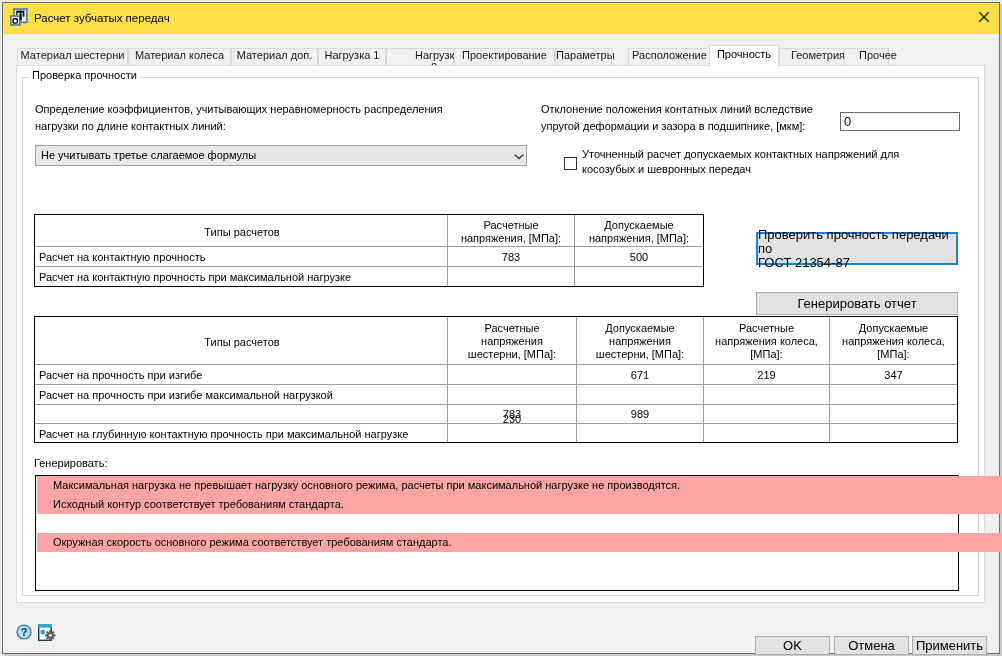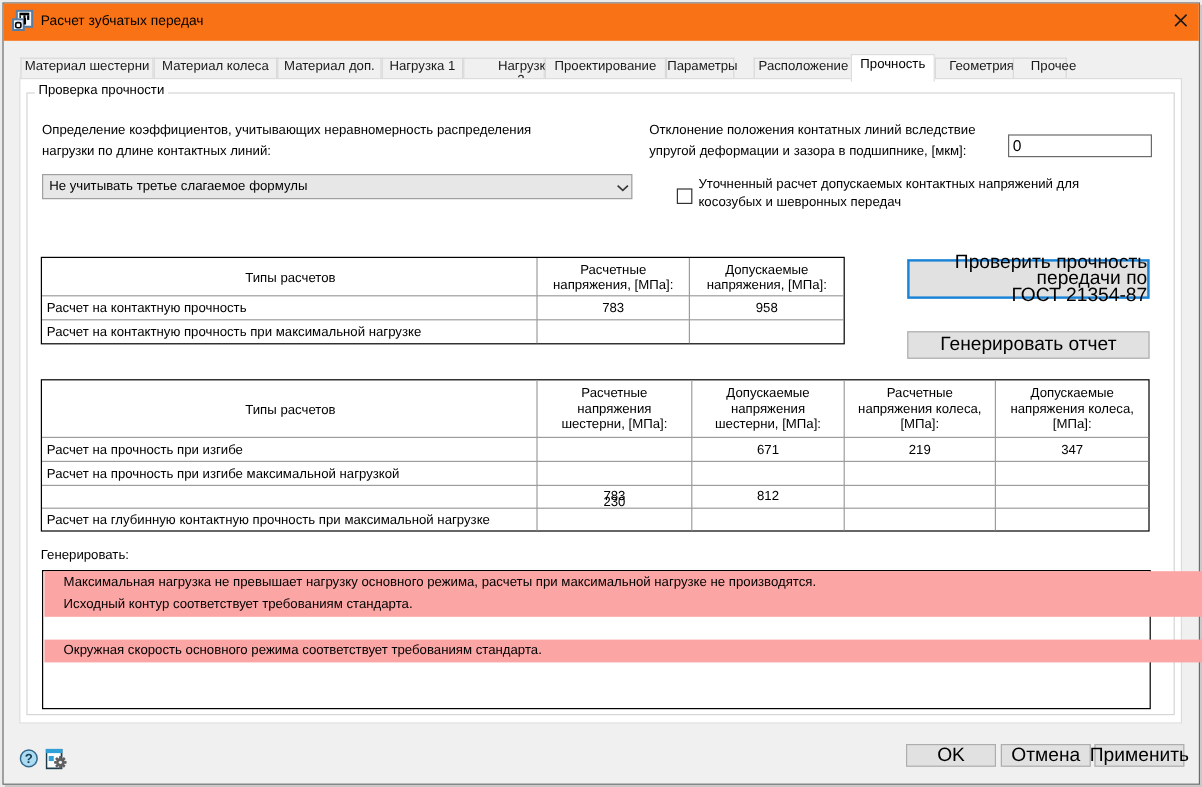--- a/index.html
+++ b/index.html
@@ -1,20 +1,20 @@
 <!DOCTYPE html>
 <html><head><meta charset="utf-8">
 <style>
   * { margin:0; padding:0; box-sizing:border-box; }
   html,body { width:1002px; height:656px; overflow:hidden; }
   body { background:#ebebeb; font-family:"Liberation Sans", sans-serif; font-size:11px; color:#000; position:relative; }
   .abs { position:absolute; }
   #dlg { position:absolute; left:2px; top:2px; width:998px; height:652px; border:1px solid #6d6d6d; background:#f0f0f0; box-shadow:2px 2px 0 0 #c9c9c9; }
   
-  #titlebar { position:absolute; left:0; top:0; width:996px; height:31px; background:#f97316; }
+  #titlebar { position:absolute; left:0; top:0; width:996px; height:31px; background:#fde047; }
   #title-text { position:absolute; left:31px; top:9px; font-size:11.5px; color:#000; }
   
   .tab { position:absolute; top:45px; height:18px; background:#f0f0f0; border:1px solid #d9d9d9; border-bottom:none; text-align:center; line-height:12px; font-size:11px; color:#1a1a1a; }
   #tabsel { position:absolute; left:706px; top:42px; width:70px; height:23px; background:#ffffff; border:1px solid #dcdcdc; border-bottom:none; text-align:center; line-height:17px; font-size:11px; z-index:3; }
   #page { position:absolute; left:13px; top:62px; width:969px; height:538px; background:#ffffff; border:1px solid #dcdcdc; }
   #grpbox { position:absolute; left:19px; top:74px; width:957px; height:519px; border:1px solid #d5d5d5; }
   #grplabel { position:absolute; left:26px; top:66px; background:#ffffff; padding:0 3px; font-size:11px; }
   .lbl { position:absolute; font-size:11px; line-height:17px; color:#000; }
   
   #combo { position:absolute; left:32px; top:142px; width:492px; height:21px; background:#e7e7e7; border:1px solid #a0a0a0; line-height:19px; padding-left:5px; }
@@ -22,21 +22,21 @@
   #inp { position:absolute; left:837px; top:109px; width:120px; height:19px; background:#fff; border:1px solid #6a6a6a; line-height:17px; padding-left:3px; font-size:13px; }
   
   #chk { position:absolute; left:561px; top:154px; width:13px; height:13px; background:#fff; border:1px solid #333; }
   
   .tblx { position:absolute; background:#fff; border:1px solid #000; }
   .tblx .vl { position:absolute; top:0; bottom:0; width:1px; background:#9d9d9d; }
   .tblx .hl { position:absolute; left:0; right:0; height:1px; background:#9d9d9d; }
   .cc, .cl { position:absolute; font-size:11px; white-space:nowrap; overflow:hidden; display:flex; align-items:center; }
   .cc { justify-content:center; text-align:center; }
   
-  .btn { position:absolute; background:#e1e1e1; border:1px solid #adadad; text-align:right; font-size:16px; color:#000; display:flex; align-items:center; justify-content:center; }
+  .btn { position:absolute; background:#e1e1e1; border:1px solid #adadad; text-align:left; font-size:13px; color:#000; display:flex; align-items:center; justify-content:center;margin-top:16px; }
   #btn-gost { left:753px; top:213px; width:202px; height:33px; border:2px solid #1883d7; line-height:14px; }
   #btn-report { left:753px; top:273px; width:202px; height:23px; }
   #btn-ok { left:752px; top:617px; width:75px; height:19px; }
   #btn-cancel { left:831px; top:617px; width:75px; height:19px; }
   #btn-apply { left:909px; top:617px; width:75px; height:19px; }
   
   #listbox { position:absolute; left:32px; top:472px; width:924px; height:116px; background:#fff; border:1px solid #000; }
   .lrow { position:absolute; left:1px; width:997px; height:19px; background:#fca5a5; font-size:11px; line-height:19px; padding-left:16px; white-space:nowrap; overflow:hidden; }
 </style></head>
 <body>
@@ -90,21 +90,21 @@
   <div class="tblx" id="t1" style="left:31px;top:211px;width:670px;height:73px;">
   <i class="vl" style="left:412px"></i>
   <i class="vl" style="left:539px"></i>
   <i class="hl" style="top:31px"></i>
   <i class="hl" style="top:51px"></i>
   <div class="cc" style="left:1px;top:1px;width:412px;height:31px;">Типы расчетов</div>
   <div class="cc" style="left:413px;top:1px;width:126px;height:31px;line-height:13px;">Расчетные<br>напряжения, [МПа]:</div>
   <div class="cc" style="left:540px;top:1px;width:128px;height:31px;line-height:13px;">Допускаемые<br>напряжения, [МПа]:</div>
   <div class="cl" style="left:4px;top:32px;width:406px;height:19px;">Расчет на контактную прочность</div>
   <div class="cc" style="left:413px;top:32px;width:126px;height:19px;">783</div>
-  <div class="cc" style="left:540px;top:32px;width:128px;height:19px;">958</div>
+  <div class="cc" style="left:540px;top:32px;width:128px;height:19px;">500</div>
   <div class="cl" style="left:4px;top:52px;width:406px;height:20px;">Расчет на контактную прочность при максимальной нагрузке</div>
   </div>
 
   <div class="btn" id="btn-gost">Проверить прочность передачи по<br>ГОСТ 21354-87</div>
   <div class="btn" id="btn-report">Генерировать отчет</div>
 
   <div class="tblx" id="t2" style="left:31px;top:313px;width:924px;height:127px;">
   <i class="vl" style="left:412px"></i>
   <i class="vl" style="left:541px"></i>
   <i class="vl" style="left:668px"></i>
@@ -118,21 +118,21 @@
   <div class="cc" style="left:542px;top:1px;width:126px;height:47px;line-height:13px;">Допускаемые<br>напряжения<br>шестерни, [МПа]:</div>
   <div class="cc" style="left:669px;top:1px;width:125px;height:47px;line-height:13px;">Расчетные<br>напряжения колеса,<br>[МПа]:</div>
   <div class="cc" style="left:795px;top:1px;width:127px;height:47px;line-height:13px;">Допускаемые<br>напряжения колеса,<br>[МПа]:</div>
   <div class="cl" style="left:4px;top:48px;width:406px;height:19px;">Расчет на прочность при изгибе</div>
   <div class="cc" style="left:413px;top:48px;width:128px;height:19px;margin-top:44px;">230</div>
   <div class="cc" style="left:542px;top:48px;width:126px;height:19px;">671</div>
   <div class="cc" style="left:669px;top:48px;width:125px;height:19px;">219</div>
   <div class="cc" style="left:795px;top:48px;width:127px;height:19px;">347</div>
   <div class="cl" style="left:4px;top:68px;width:406px;height:19px;">Расчет на прочность при изгибе максимальной нагрузкой</div>
   <div class="cc" style="left:413px;top:88px;width:128px;height:18px;">783</div>
-  <div class="cc" style="left:542px;top:88px;width:126px;height:18px;">812</div>
+  <div class="cc" style="left:542px;top:88px;width:126px;height:18px;">989</div>
   <div class="cl" style="left:4px;top:107px;width:406px;height:19px;">Расчет на глубинную контактную прочность при максимальной нагрузке</div>
   </div>
 
   <div class="lbl" style="left:31px;top:452px;">Генерировать:</div>
   <div id="listbox">
     <div class="lrow" style="top:0px;">Максимальная нагрузка не превышает нагрузку основного режима, расчеты при максимальной нагрузке не производятся.</div>
     <div class="lrow" style="top:19px;">Исходный контур соответствует требованиям стандарта.</div>
     <div class="lrow" style="top:57px;">Окружная скорость основного режима соответствует требованиям стандарта.</div>
   </div>
 

